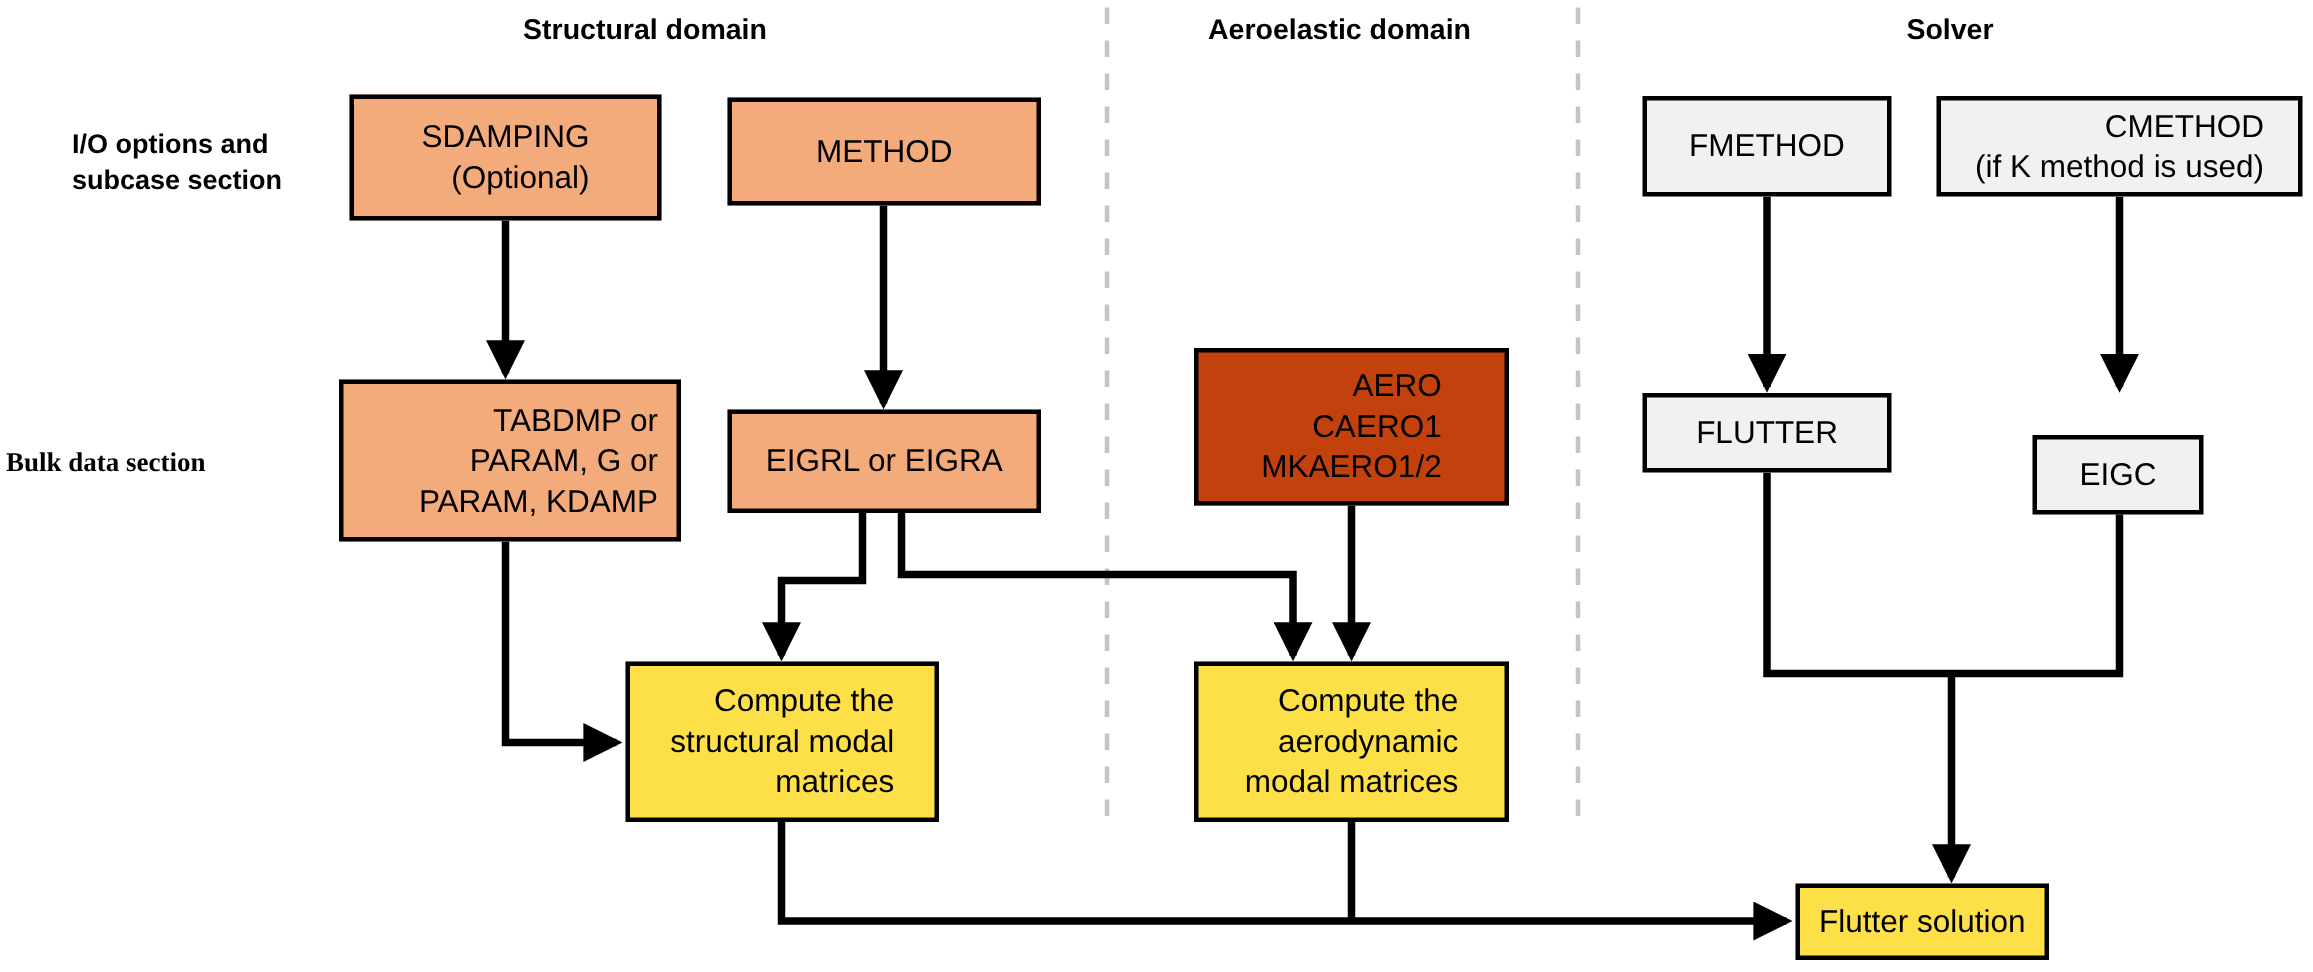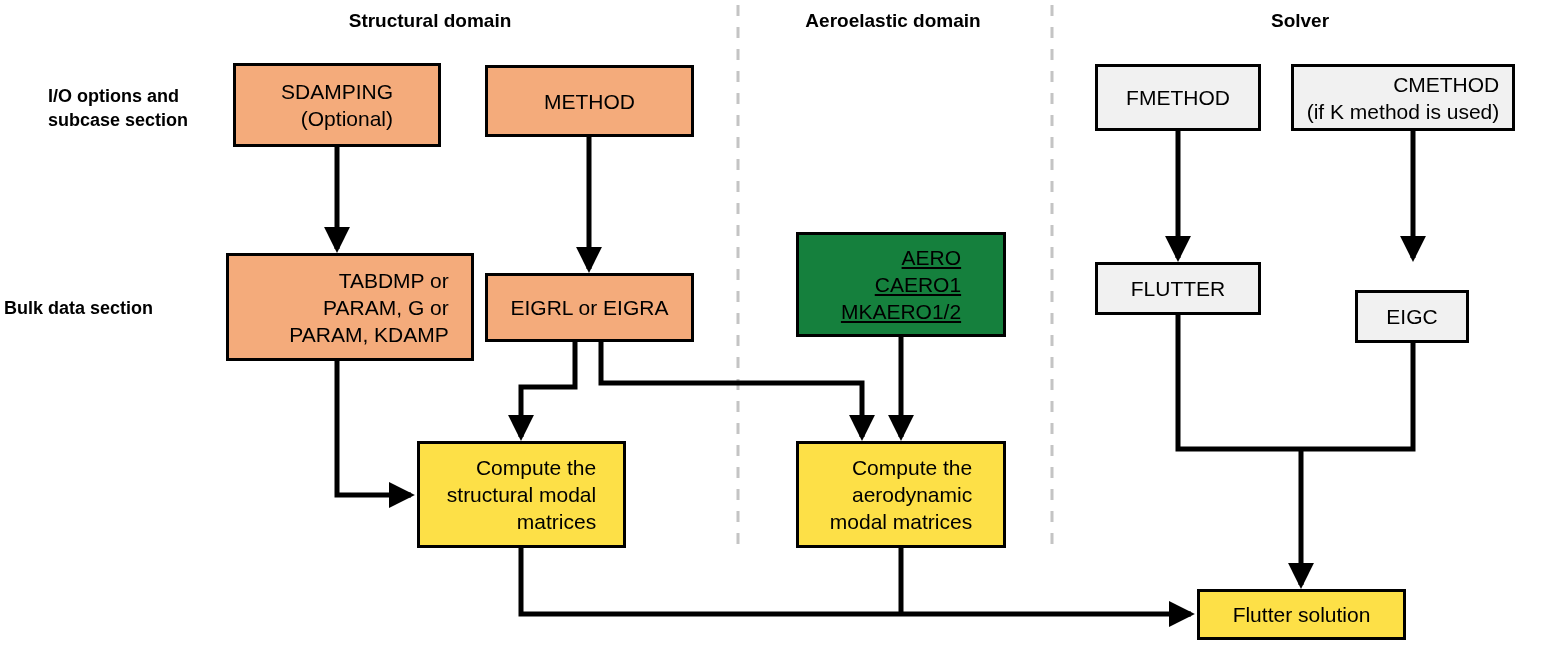--- a/index.html
+++ b/index.html
@@ -8,21 +8,21 @@
   #diagram{position:absolute;left:0;top:0;width:1542px;height:648px;}
 
   .col-title{position:absolute;font-weight:bold;font-size:19px;text-align:center;
              white-space:nowrap;transform:translateX(-50%);}
   .row-label{position:absolute;font-weight:bold;font-size:18px;line-height:24px;}
 
   .node{position:absolute;box-sizing:border-box;border:3px solid #000;
         display:flex;align-items:center;justify-content:center;text-align:right;
         font-size:21px;line-height:27px;white-space:pre-line;}
   .n-orange{background:#f4ab7b;}
-  .n-green{background:#15803d;text-decoration:underline;}
+  .n-green{background:#c2410c;}
   .n-blue{background:#fde047;}
   .n-grey{background:#f1f1f1;}
 </style>
 </head>
 <body>
 
 <svg id="diagram" viewBox="0 0 1542 648" xmlns="http://www.w3.org/2000/svg">
   <defs>
     <marker id="arrowhead" viewBox="0 0 10 10" refX="8.5" refY="5" markerWidth="5.2" markerHeight="5.2" orient="auto-start-reverse">
       <path d="M 0 0 L 10 5 L 0 10 z" fill="#000"></path>
@@ -49,38 +49,38 @@
 </svg>
 
 <div id="title-layer">
     <div class="col-title" style="left: 430px; top: 10px;">Structural domain</div>
     <div class="col-title" style="left: 893px; top: 10px;">Aeroelastic domain</div>
     <div class="col-title" style="left: 1300px; top: 10px;">Solver</div>
   </div>
 <div id="rowlabel-layer">
     <div class="row-label" style="left: 4px; top: 84px; white-space: pre-line; margin-left: 44px;">I/O options and
 subcase section</div>
-    <div class="row-label" style="left: 4px; top: 296px; white-space: pre-line;">Bulk data section</div>
+    <div class="row-label" style="left: 4px; top: 296px; white-space: pre-line; font-family: Liberation Serif, serif;">Bulk data section</div>
   </div>
 <div id="node-layer">
     <div class="node n-orange" style="left: 233px; top: 63px; width: 208px; height: 84px;">SDAMPING
 (Optional)</div>
     <div class="node n-orange" style="left: 485px; top: 65px; width: 209px; height: 72px;">METHOD</div>
     <div class="node n-grey" style="left: 1095px; top: 64px; width: 166px; height: 67px;">FMETHOD</div>
-    <div class="node n-grey" style="left: 1291px; top: 64px; width: 224px; height: 67px;">CMETHOD
+    <div class="node n-grey" style="left: 1291px; top: 64px; width: 244px; height: 67px;">CMETHOD
 (if K method is used)</div>
-    <div class="node n-orange" style="left: 226px; top: 253px; width: 248px; height: 108px; padding-left: 38px;">TABDMP or
+    <div class="node n-orange" style="left: 226px; top: 253px; width: 228px; height: 108px; padding-left: 38px;">TABDMP or
 PARAM, G or
 PARAM, KDAMP</div>
     <div class="node n-orange" style="left: 485px; top: 273px; width: 209px; height: 69px;">EIGRL or EIGRA</div>
     <div class="node n-green" style="left: 796px; top: 232px; width: 210px; height: 105px;">AERO
 CAERO1
 MKAERO1/2</div>
     <div class="node n-grey" style="left: 1095px; top: 262px; width: 166px; height: 53px;">FLUTTER</div>
     <div class="node n-grey" style="left: 1355px; top: 262px; width: 114px; height: 53px; margin-top: 28px;">EIGC</div>
     <div class="node n-blue" style="left: 417px; top: 441px; width: 209px; height: 107px;">Compute the
 structural modal
 matrices</div>
     <div class="node n-blue" style="left: 796px; top: 441px; width: 210px; height: 107px;">Compute the
 aerodynamic
 modal matrices</div>
-    <div class="node n-blue" style="left: 1197px; top: 589px; width: 209px; height: 51px;">Flutter solution</div>
+    <div class="node n-blue" style="left: 1197px; top: 589px; width: 169px; height: 51px;">Flutter solution</div>
   </div>
 
 </body></html>

